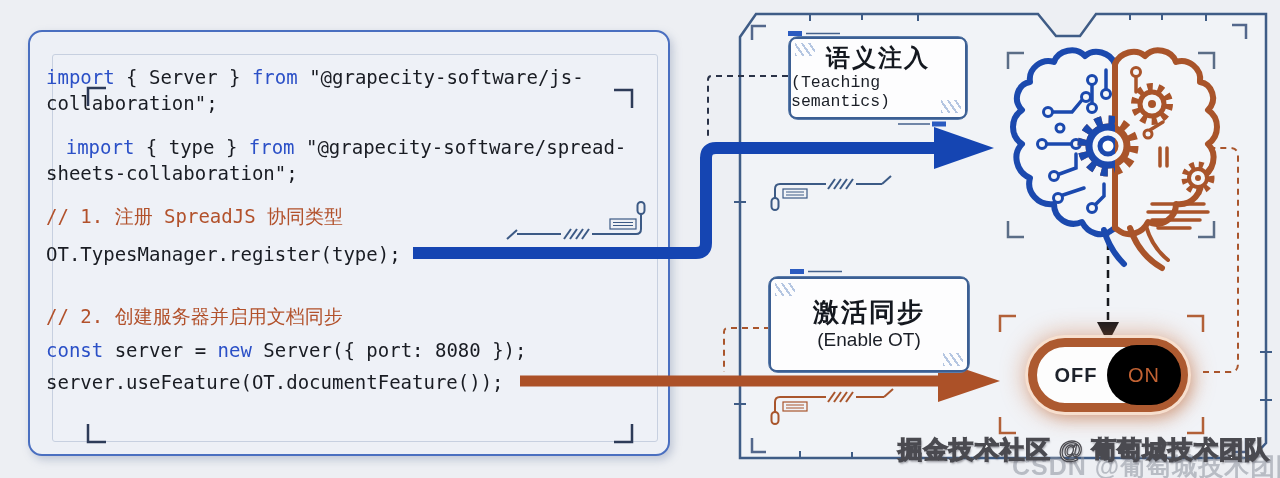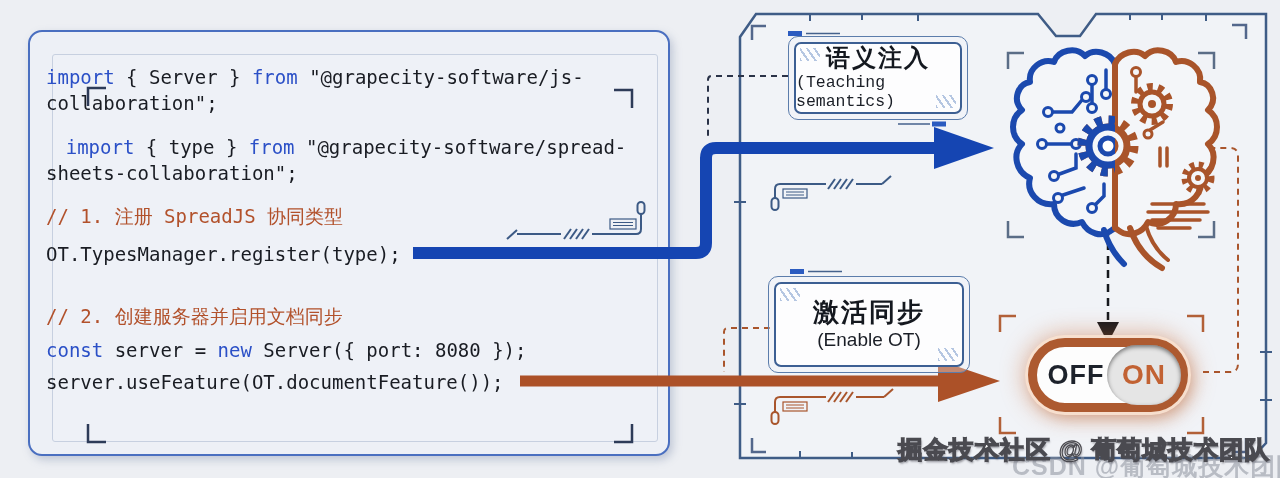--- a/index.html
+++ b/index.html
@@ -31,21 +31,21 @@
   .line-8{margin-top:8px;}
   .line-9{margin-top:6px;}
   .tok-k{color:#2b50c7;}
   .tok-p{color:#191c23;}
   .tok-c{color:#b2512b;}
   
   .overlay{position:absolute;left:0;top:0;z-index:3;pointer-events:none;}
   
   .tech-box{
     position:absolute;z-index:4;border:1.5px solid #5b7cab;border-radius:10px;
-    padding:5px;box-sizing:border-box;background:rgba(240,243,248,.35);
+    box-sizing:border-box;background:rgba(240,243,248,.35);
   }
   .tech-box-inner{
     position:relative;width:100%;height:100%;box-sizing:border-box;
     background:#fdfdfe;border:2px solid #3c5f93;border-radius:7px;
     display:flex;flex-direction:column;align-items:center;justify-content:center;
     overflow:hidden;
   }
   .hatch{position:absolute;width:20px;height:13px;opacity:.75;
     background:repeating-linear-gradient(55deg,#9db4d8 0 2px,transparent 2px 6px);}
   .hatch.tl{left:4px;top:4px;}
@@ -58,27 +58,27 @@
   #box-sync .box-sub{font-size:19px;}
   
   .toggle{
     position:absolute;left:1028px;top:338px;width:160px;height:74px;z-index:4;
     background:#fdfdfd;border:9px solid #ad5a30;border-radius:40px;box-sizing:border-box;
     box-shadow:0 0 0 3px rgba(248,224,208,.95),0 0 22px 6px rgba(205,110,55,.40),4px 6px 14px rgba(170,90,45,.35);
   }
   .toggle-off{
     position:absolute;left:0;top:0;width:78px;height:56px;
     display:flex;align-items:center;justify-content:center;
-    font-weight:bold;font-size:27px;color:#1d222b;letter-spacing:1px;
+    font-weight:bold;font-size:20px;color:#1d222b;letter-spacing:1px;
   }
   .toggle-on{
     position:absolute;right:-2px;top:-2px;width:74px;height:60px;
-    background:#e5e5e5;border-radius:32px;
+    background:#000000;border-radius:32px;
     display:flex;align-items:center;justify-content:center;
-    font-weight:bold;font-size:28px;color:#c26233;letter-spacing:1px;
+    font-weight:normal;font-size:20px;color:#c26233;letter-spacing:1px;
     box-shadow:inset 0 2px 4px rgba(0,0,0,.5);
   }
   
   .wm1{
     position:absolute;left:898px;top:433px;z-index:6;
     font-size:24.5px;font-weight:bold;color:#ffffff;letter-spacing:1px;white-space:nowrap;
     -webkit-text-stroke:1.3px #4a4a50;text-shadow:1px 2px 2px rgba(60,60,70,.45);
   }
   .wm2{
     position:absolute;left:1012px;top:450px;z-index:5;

